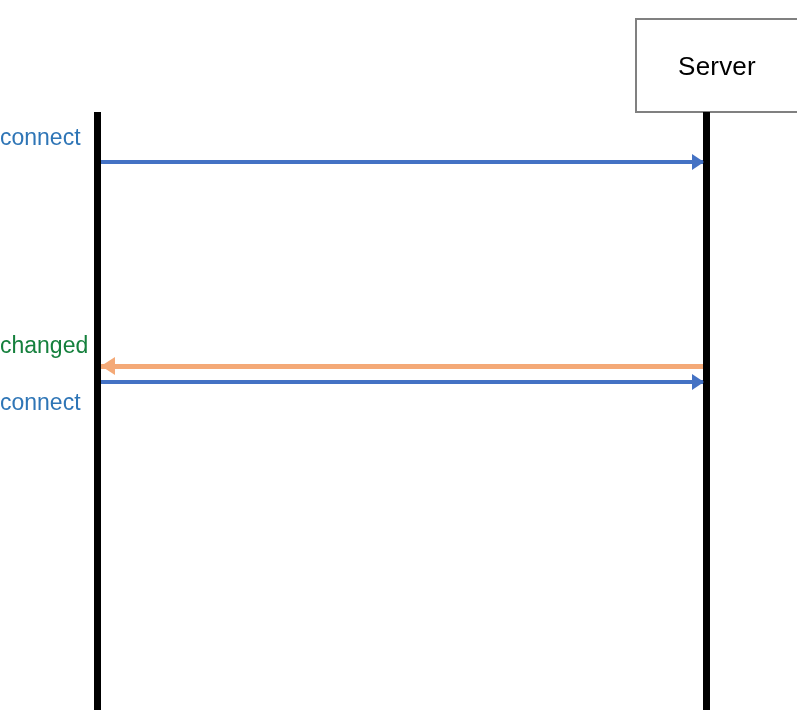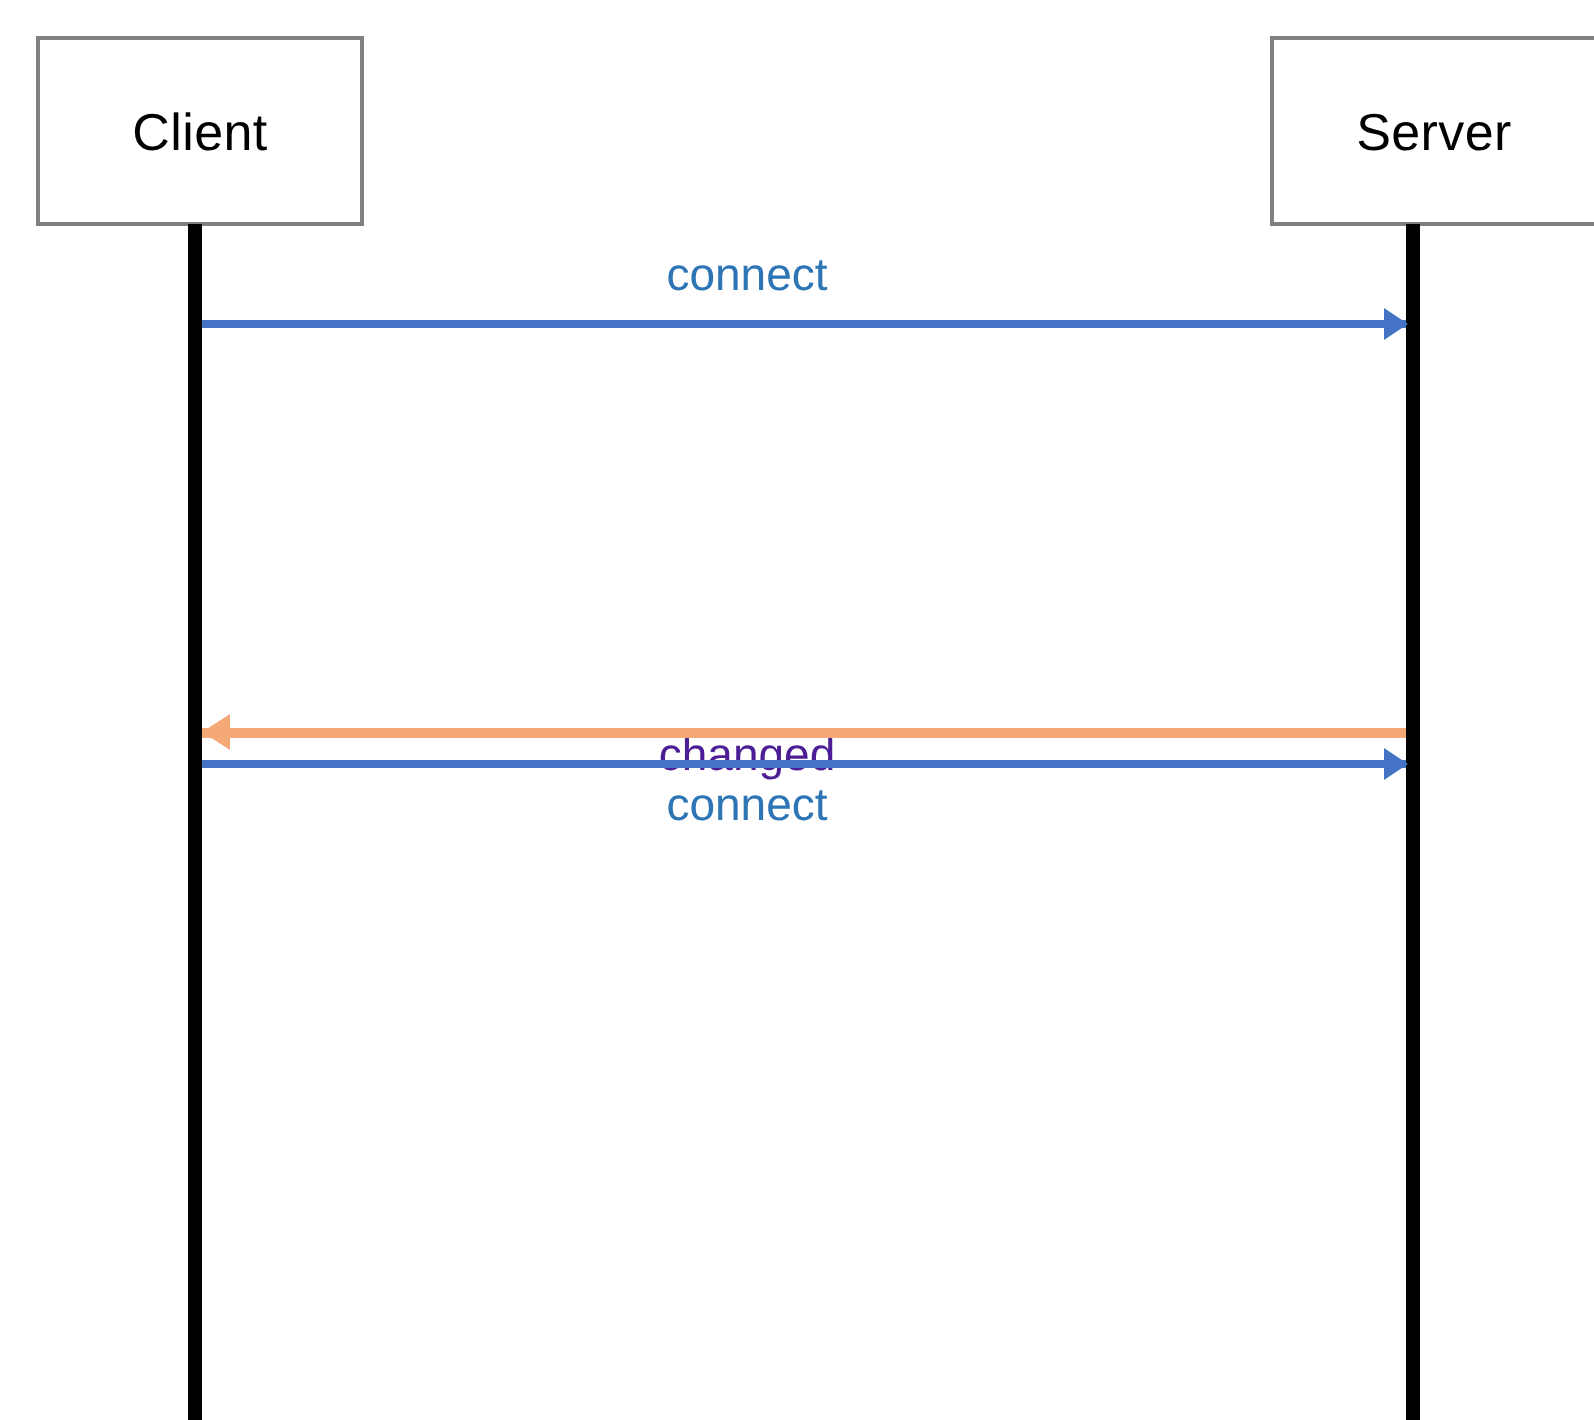--- a/index.html
+++ b/index.html
@@ -84,28 +84,27 @@
   .arrowhead.left {
     left: 101px;
     border-top: 9px solid transparent;
     border-bottom: 9px solid transparent;
     border-right: 14px solid #F4A977;
   }
 
   .msg-label {
     position: absolute;
     width: 667px;
-    text-align: center;
+    text-align: left;
     font-size: 23px;
     line-height: 1;
     white-space: nowrap;
-    padding-left: 40px;
   }
   .msg-label.blue { color: #2E75B6; }
-  .msg-label.red  { color: #4c1d95; margin-top: 32px; }
+  .msg-label.red  { color: #15803d; }
 
   
   #msg-connect-1 { top: 0; }
   #msg-connect-1 .msg-line   { top: 160px; }
   #msg-connect-1 .arrowhead  { top: 154px; }
   #msg-connect-1 .msg-label  { top: 126px; }
 
   
   #msg-changed { top: 0; }
   #msg-changed .msg-line   { top: 364px; }
@@ -116,23 +115,20 @@
   #msg-connect-2 { top: 0; }
   #msg-connect-2 .msg-line   { top: 380px; }
   #msg-connect-2 .arrowhead  { top: 374px; }
   #msg-connect-2 .msg-label  { top: 391px; }
 </style>
 </head>
 <body>
 
 <div id="canvas">
 
-  <div class="participant-box client">
-    <span class="participant-label">Client</span>
-  </div>
 
   <div class="participant-box server">
     <span class="participant-label">Server</span>
   </div>
 
   <div class="lifeline client"></div>
   <div class="lifeline server"></div>
 
   <div class="message" id="msg-connect-1">
     <div class="msg-label blue">connect</div>

